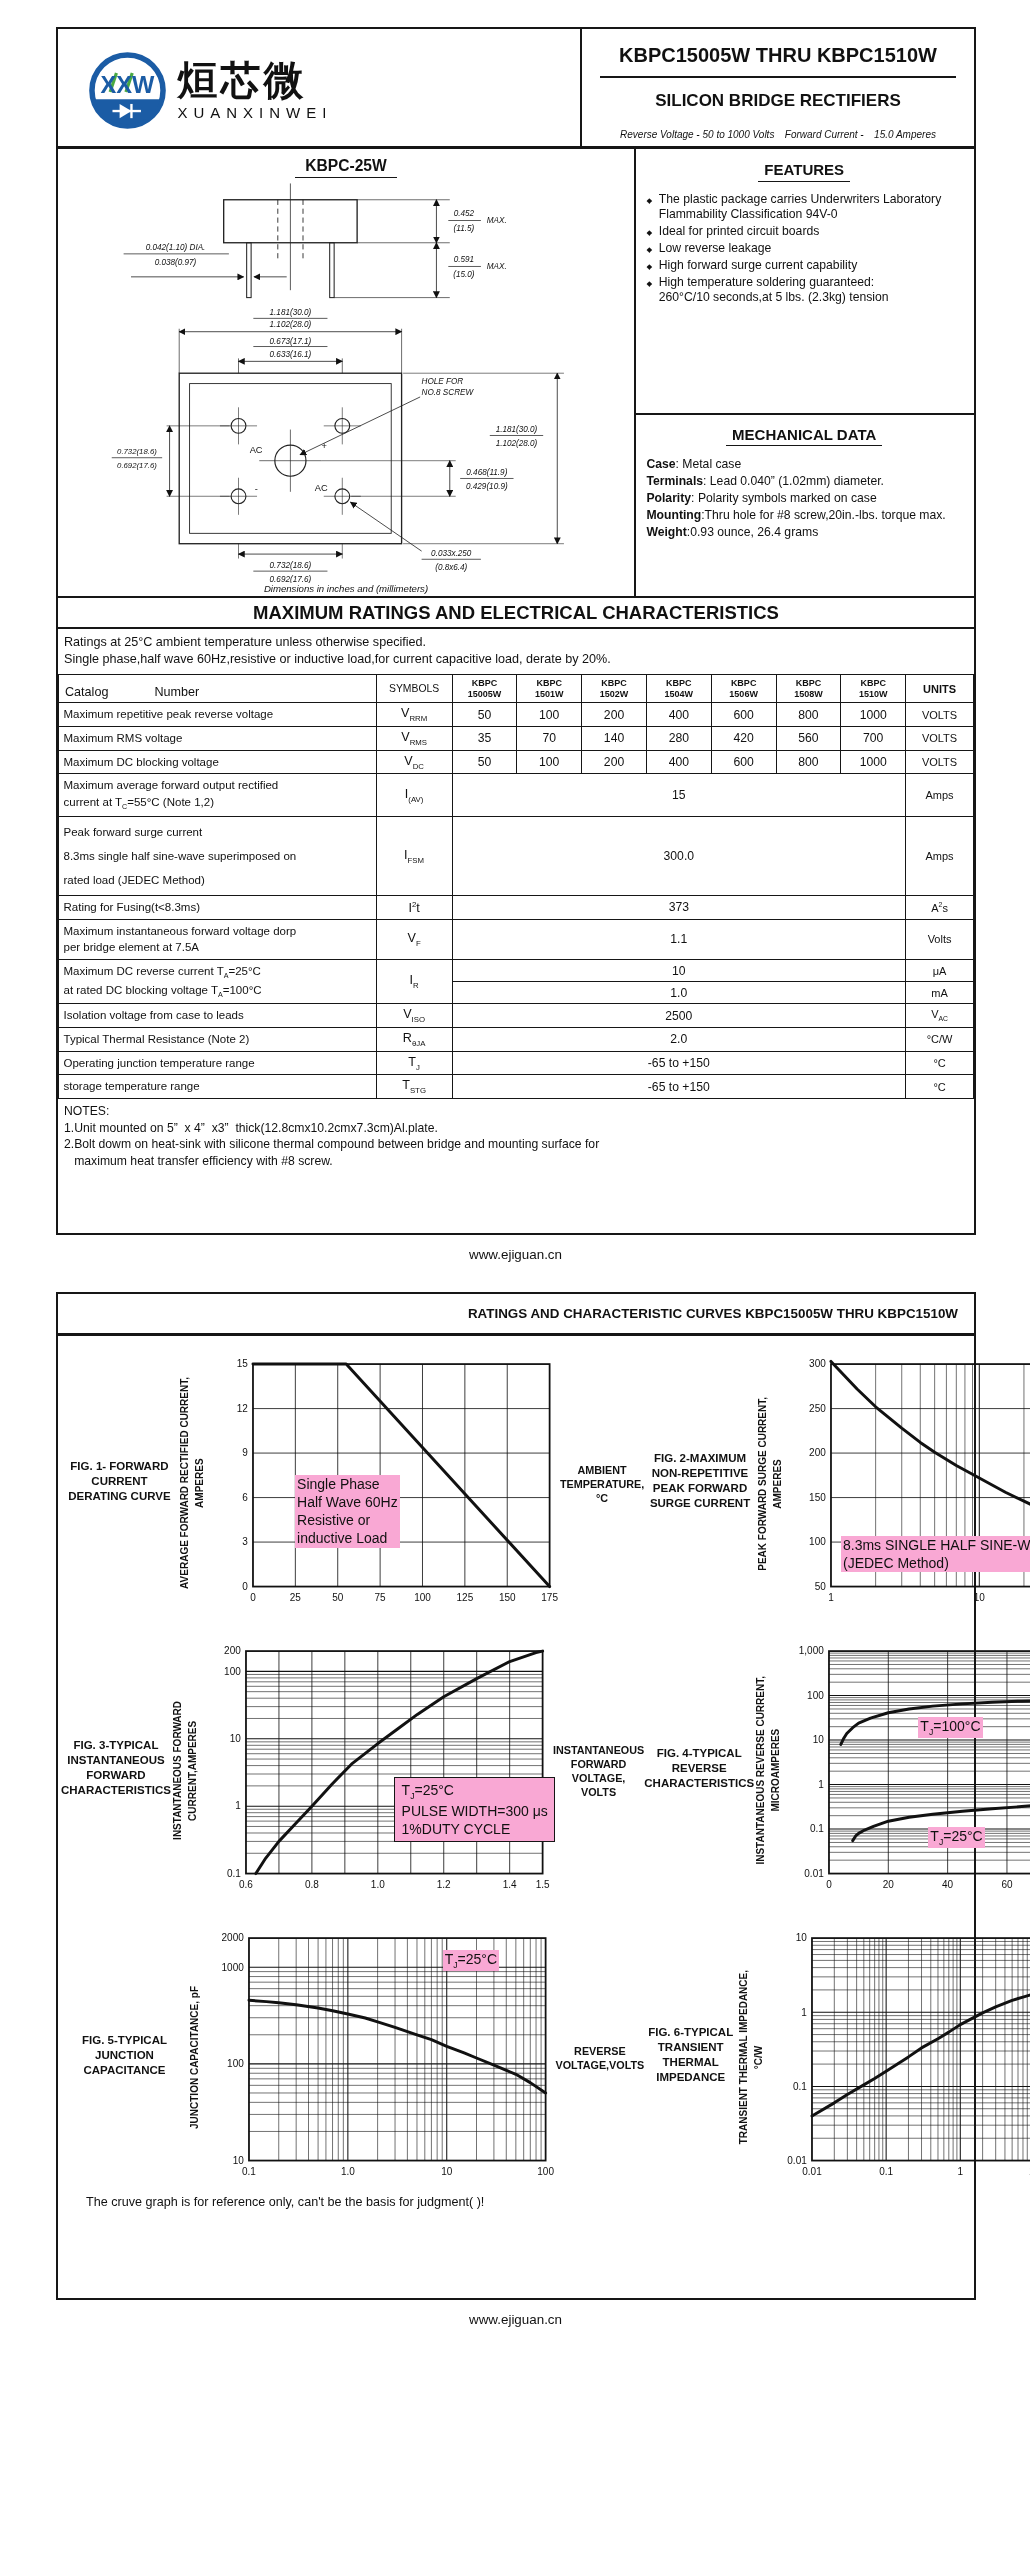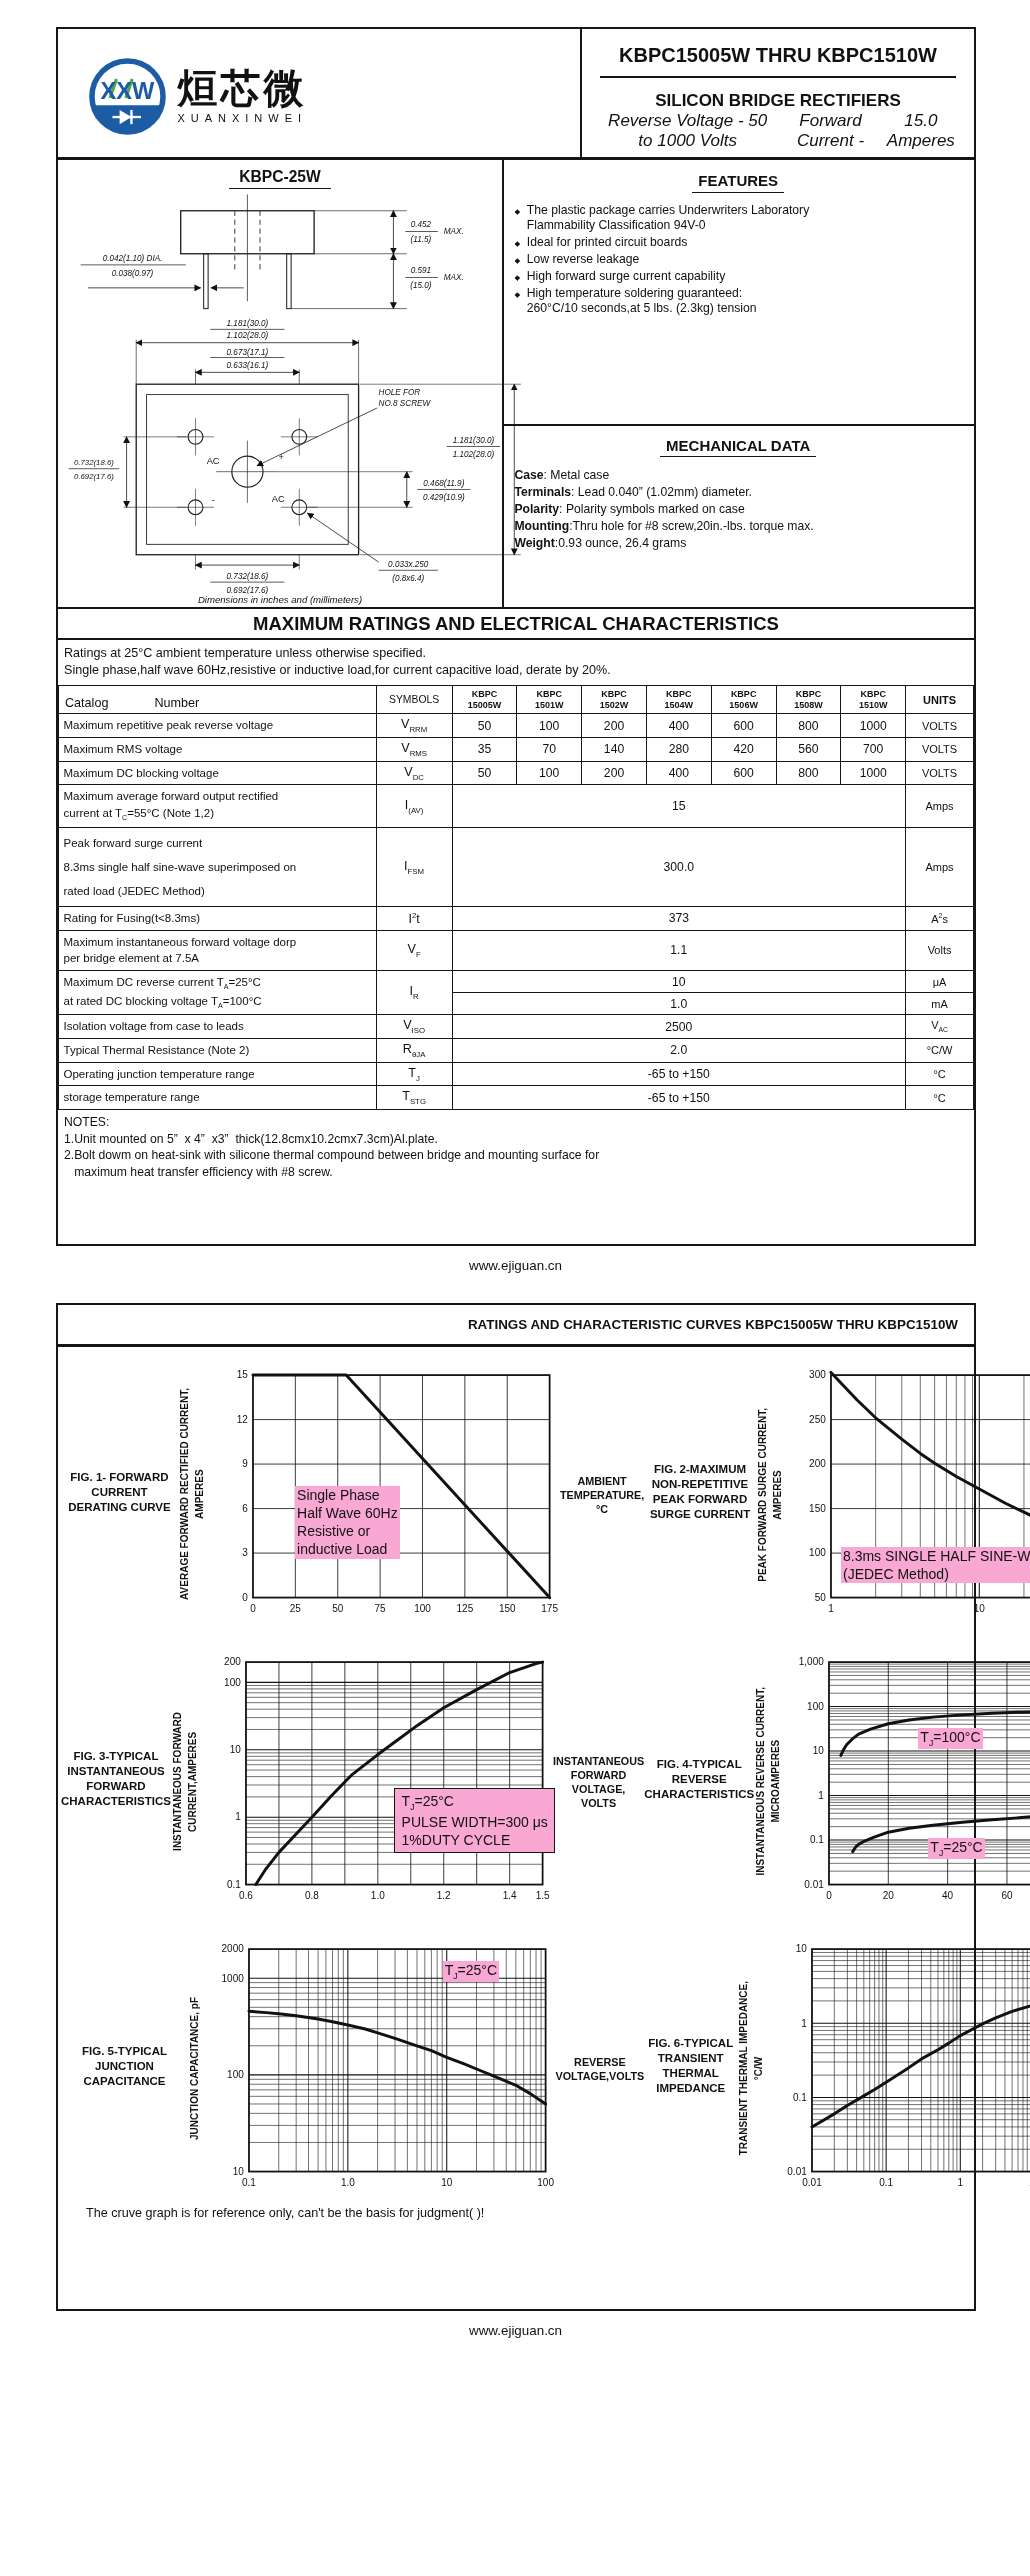--- a/index.html
+++ b/index.html
@@ -3,28 +3,28 @@
 <meta charset="utf-8">
 <style>
   *{box-sizing:border-box;margin:0;padding:0;}
   body{width:1031px;background:#fff;color:#111;font-family:"Liberation Sans","DejaVu Sans",sans-serif;}
   .page{margin-left:56px;width:920px;border:2.2px solid #161616;background:#fff;}
   .page1{margin-top:27px;}
   
   .hdr{display:flex;border-bottom:3px solid #161616;}
   .hdr-left{width:524px;border-right:2.2px solid #161616;display:flex;align-items:center;gap:10.4px;padding:22px 0 16.3px 30px;}
   .brand-cn{font-size:40px;font-weight:bold;letter-spacing:3px;line-height:1;}
-  .brand-en{font-size:11px;letter-spacing:6px;margin-top:4px;}
+  .brand-en{font-size:15px;letter-spacing:6px;margin-top:4px;}
   .hdr-right{flex:1;text-align:center;padding:15px 18px 6px;}
   .doc-title{font-size:20px;font-weight:bold;padding-bottom:9px;border-bottom:2.2px solid #161616;}
   .doc-sub{font-size:17px;font-weight:bold;margin-top:13.4px;}
-  .doc-tag{font-style:italic;font-size:17px;margin-top:0;display:flex;justify-content:center;gap:10.4px;}
+  .doc-tag{font-style:italic;font-size:10px;margin-top:18px;display:flex;justify-content:center;gap:10.4px;}
   
   .content{display:flex;}
-  .drawing-col{width:446px;border-right:2.2px solid #161616;padding:7.4px 0 1.5px;text-align:center;}
+  .drawing-col{width:578px;border-right:2.2px solid #161616;padding:7.4px 0 1.5px;text-align:center;}
   .pkg-title{display:inline-block;font-size:15.6px;font-weight:bold;border-bottom:1.5px solid #161616;padding:0 10.4px 2.2px;margin-bottom:1.5px;}
   .pkg-caption{font-style:italic;font-size:9.6px;margin-top:-3px;}
   .dim{font-style:italic;font-size:11px;fill:#111;}
   .dimsm{font-style:italic;font-size:10.5px;fill:#111;}
   .term{font-size:12.5px;fill:#111;}
   .features-col{flex:1;display:flex;flex-direction:column;}
   .feat-box{padding:12px 12px 6px 10.4px;min-height:264px;}
   .sec-title{text-align:center;margin-bottom:10.4px;}
   .sec-title span{display:inline-block;font-size:15px;font-weight:bold;border-bottom:1.5px solid #161616;padding:0 6px 2.2px;}
   .feat-item{display:flex;gap:6.7px;font-size:12.2px;line-height:1.22;margin-bottom:2.2px;}

